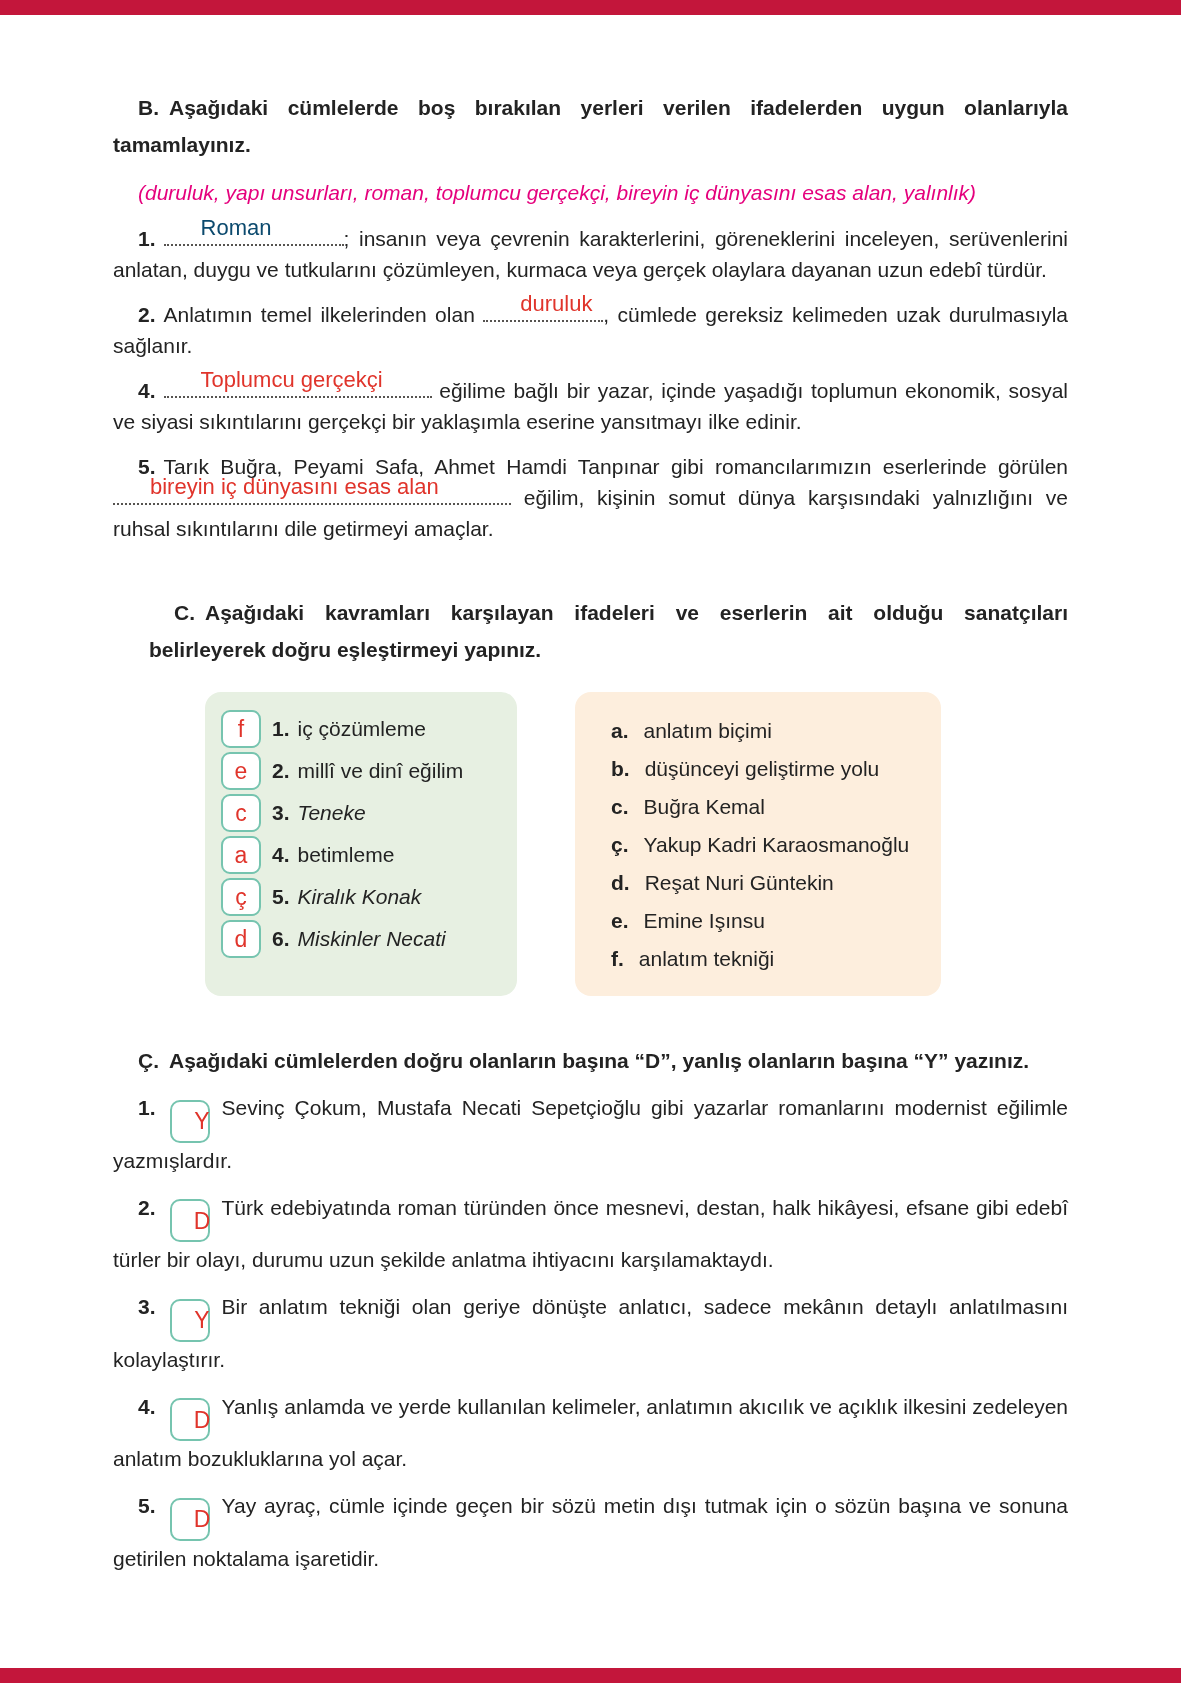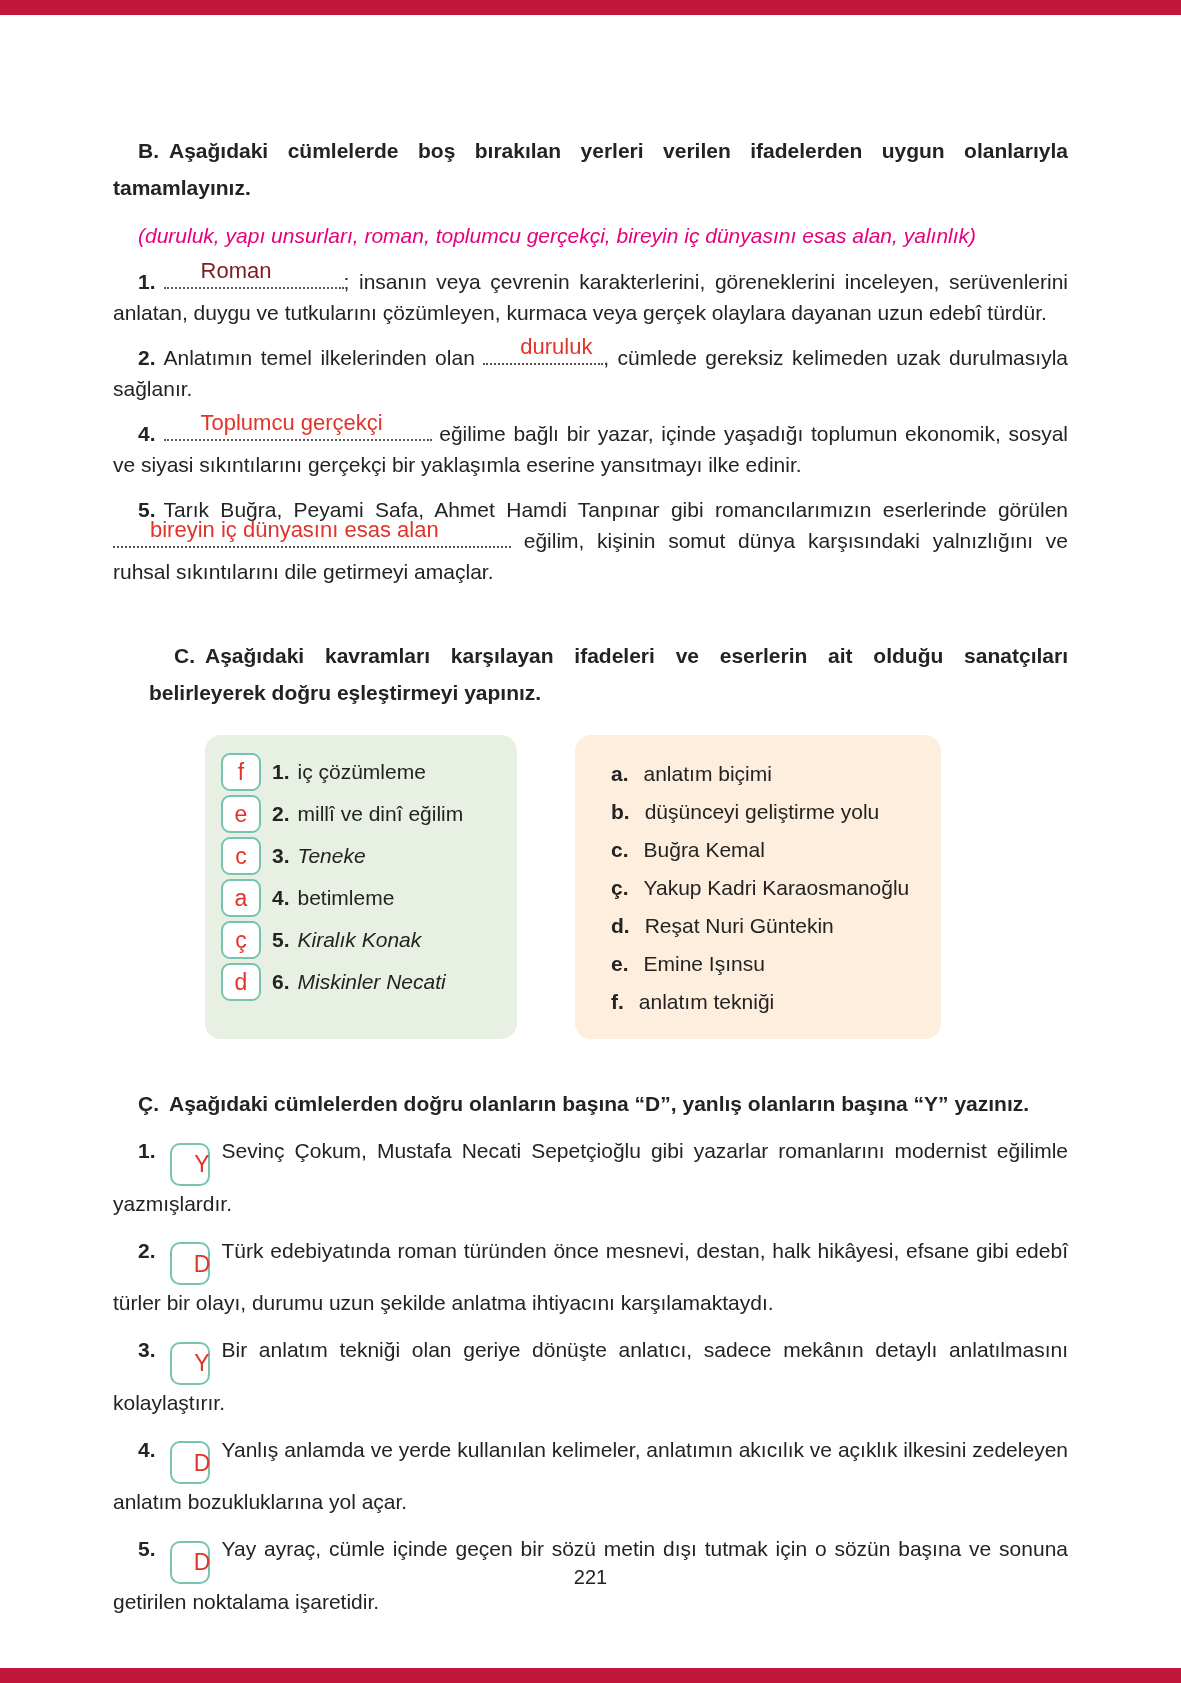--- a/index.html
+++ b/index.html
@@ -6,21 +6,21 @@
   .page{
     position:relative;width:1181px;height:1683px;background:#ffffff;overflow:hidden;
     font-family:"Liberation Sans",sans-serif;color:#232323;font-size:21px;
   }
   .accent-bar{position:absolute;left:0;width:1181px;height:15px;}
   .accent-bar.top{top:0;}
   .accent-bar.bottom{bottom:0;}
   .content{position:absolute;left:113px;top:15px;width:955px;}
 
   .head{font-weight:bold;line-height:37px;text-align:justify;text-indent:25px;margin:0;}
-  .head-b{margin-top:117px;}
+  .head-b{margin-top:74px;}
   .head-c{margin-top:50px;margin-left:36px;}
   .head-c2{margin-top:46px;}
   .head .sec-letter{margin-right:10px;}
 
   .word-bank{margin:13px 0 0 0;text-indent:25px;font-style:italic;line-height:33px;}
 
   .bp{margin:14px 0 0 0;line-height:31px;text-align:justify;text-indent:25px;}
   .num{font-weight:bold;margin-right:8px;}
   .blank{display:inline-block;position:relative;height:20px;border-bottom:2.5px dotted #565350;}
   .blank .ans{position:absolute;left:12px;bottom:5px;font-size:22px;white-space:nowrap;line-height:22px;}
@@ -49,21 +49,21 @@
 <div class="page">
   <div class="accent-bar top" style="background: rgb(195, 22, 59);"></div>
 
   <div class="content">
 
     <p class="head head-b"><span class="sec-letter">B.</span><span>Aşağıdaki cümlelerde boş bırakılan yerleri verilen ifadelerden uygun olanlarıyla tamamlayınız.</span></p>
 
     <p class="word-bank" style="color: rgb(229, 0, 125);">(duruluk, yapı unsurları, roman, toplumcu gerçekçi, bireyin iç dünyasını esas alan, yalınlık)</p>
 
     <div id="b-items">
-  <p class="bp"><b class="num">1.</b><span class="blank" style="width: 180px;"><span class="ans hw" style="color: #7f1d1d; margin-top: 48px;">Roman</span></span><span class="after">; insanın veya çevrenin karakterlerini, göreneklerini inceleyen, serüvenlerini anlatan, duygu ve tutkularını çözümleyen, kurmaca veya gerçek olaylara dayanan uzun edebî türdür.</span></p>
+  <p class="bp"><b class="num">1.</b><span class="blank" style="width: 180px;"><span class="ans hw" style="color: #0c4a6e; margin-top: 48px;">Roman</span></span><span class="after">; insanın veya çevrenin karakterlerini, göreneklerini inceleyen, serüvenlerini anlatan, duygu ve tutkularını çözümleyen, kurmaca veya gerçek olaylara dayanan uzun edebî türdür.</span></p>
 
   <p class="bp"><b class="num">2.</b><span class="before">Anlatımın temel ilkelerinden olan </span><span class="blank" style="width: 120px;"><span class="ans hw" style="color: rgb(224, 52, 43);">duruluk</span></span><span class="after">, cümlede gereksiz kelimeden uzak durulmasıyla sağlanır.</span></p>
 
 
   <p class="bp"><b class="num">4.</b><span class="blank" style="width: 268px;"><span class="ans hw" style="color: rgb(224, 52, 43);">Toplumcu gerçekçi</span></span><span class="after"> eğilime bağlı bir yazar, içinde yaşadığı toplumun ekonomik, sosyal ve siyasi sıkıntılarını gerçekçi bir yaklaşımla eserine yansıtmayı ilke edinir.</span></p>
 
   <p class="bp"><b class="num">5.</b><span class="before">Tarık Buğra, Peyami Safa, Ahmet Hamdi Tanpınar gibi romancılarımızın eserlerinde görülen </span><span class="blank" style="width: 398px;"><span class="ans hw" style="color: rgb(224, 52, 43);">bireyin iç dünyasını esas alan</span></span><span class="after"> eğilim, kişinin somut dünya karşısındaki yalnızlığını ve ruhsal sıkıntılarını dile getirmeyi amaçlar.</span></p>
 </div>
 
     <p class="head head-c"><span class="sec-letter">C.</span><span>Aşağıdaki kavramları karşılayan ifadeleri ve eserlerin ait olduğu sanatçıları belirleyerek doğru eşleştirmeyi yapınız.</span></p>
@@ -153,15 +153,14 @@
 
   <p class="cp"><b class="num">3.</b><span class="dybox hw" style="color: rgb(224, 52, 43);">Y</span><span class="txt">Bir anlatım tekniği olan geriye dönüşte anlatıcı, sadece mekânın detaylı anlatılmasını kolaylaştırır.</span></p>
 
   <p class="cp"><b class="num">4.</b><span class="dybox hw" style="color: rgb(224, 52, 43);">D</span><span class="txt">Yanlış anlamda ve yerde kullanılan kelimeler, anlatımın akıcılık ve açıklık ilkesini zedeleyen anlatım bozukluklarına yol açar.</span></p>
 
   <p class="cp"><b class="num">5.</b><span class="dybox hw" style="color: rgb(224, 52, 43);">D</span><span class="txt">Yay ayraç, cümle içinde geçen bir sözü metin dışı tutmak için o sözün başına ve sonuna getirilen noktalama işaretidir.</span></p>
 </div>
 
   </div>
 
-  <p class="page-num">221</p>
   <div class="accent-bar bottom" style="background: rgb(195, 22, 59);"></div>
 </div>
 
 </body></html>

